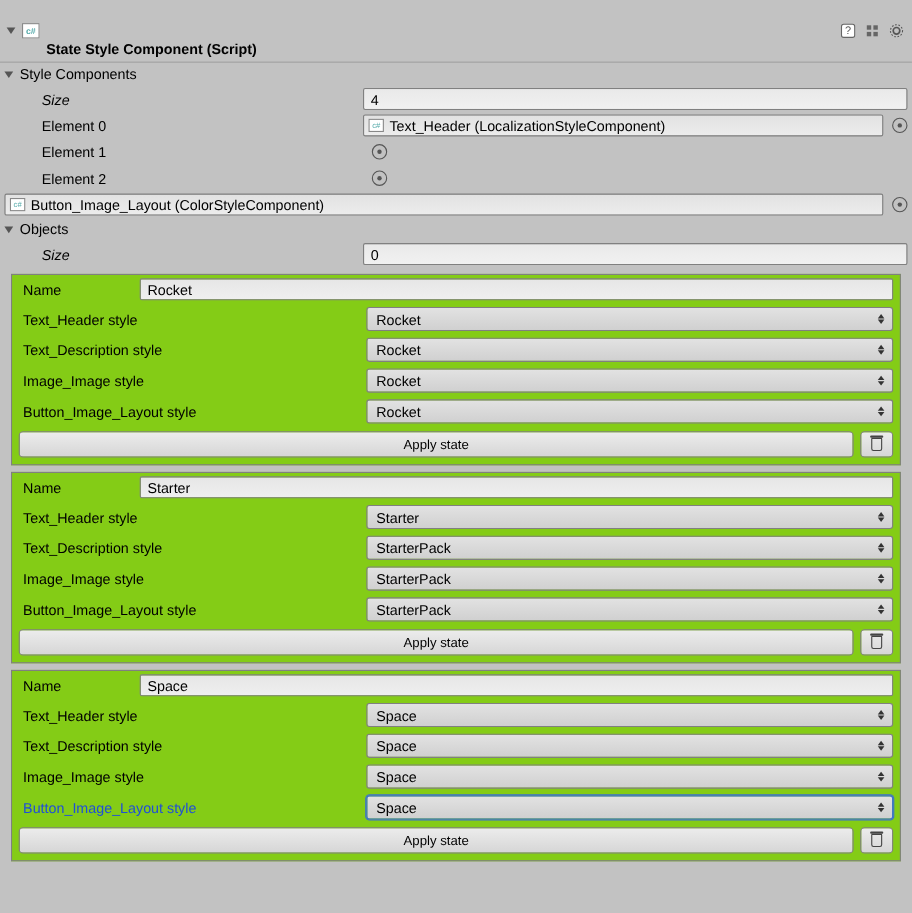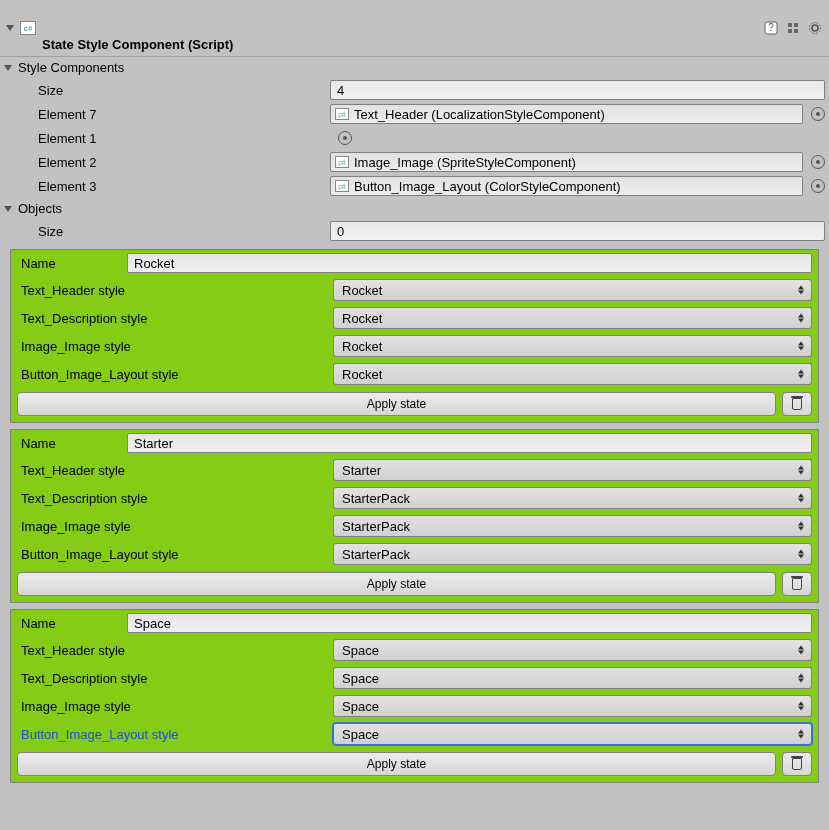--- a/index.html
+++ b/index.html
@@ -63,20 +63,21 @@
 }
 .row {
   display: flex;
   align-items: center;
   padding: 2px 4px;
   min-height: 24px;
 }
 .row-label {
   width: 326px;
   padding-left: 34px;
+  font-style: italic;
 }
 .row-label-inner { padding-left: 34px; width: 326px;}
 .input-text {
   flex: 1;
   height: 20px;
   background: linear-gradient(#e9e9e9, #f1f1f1);
   border: 1px solid #808080;
   border-radius: 2px;
   padding: 0 6px;
   font-family: inherit;
@@ -242,41 +243,36 @@
 <div class="section-label">
   <div class="fold"></div>
   <span>Style Components</span>
 </div>
 <div class="row">
   <div class="row-label">Size</div>
   <input class="input-text" value="4" style="">
 </div>
 <div id="elements-container">
     <div class="row">
-    <div class="row-label-inner">Element 7</div>
+    <div class="row-label-inner">Element 0</div>
     <div class="object-field">
       <div class="cs-badge">c#</div>
       <span>Text_Header (LocalizationStyleComponent)</span>
     </div>
     <div class="circle-picker"></div>
   </div>
     <div class="row">
     <div class="row-label-inner">Element 1</div>
     <div class="circle-picker"></div>
   </div>
     <div class="row">
     <div class="row-label-inner">Element 2</div>
-    <div class="object-field">
-      <div class="cs-badge">c#</div>
-      <span>Image_Image (SpriteStyleComponent)</span>
-    </div>
     <div class="circle-picker"></div>
   </div>
     <div class="row">
-    <div class="row-label-inner">Element 3</div>
     <div class="object-field">
       <div class="cs-badge">c#</div>
       <span>Button_Image_Layout (ColorStyleComponent)</span>
     </div>
     <div class="circle-picker"></div>
   </div>
   </div>
 
 <div class="section-label">
   <div class="fold"></div>

